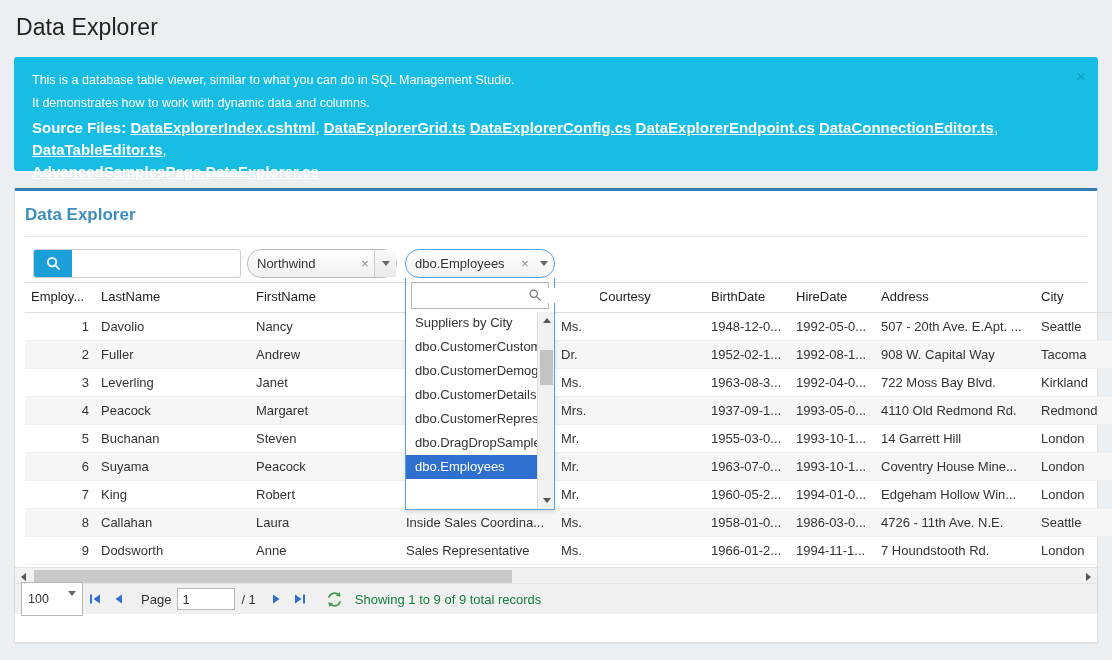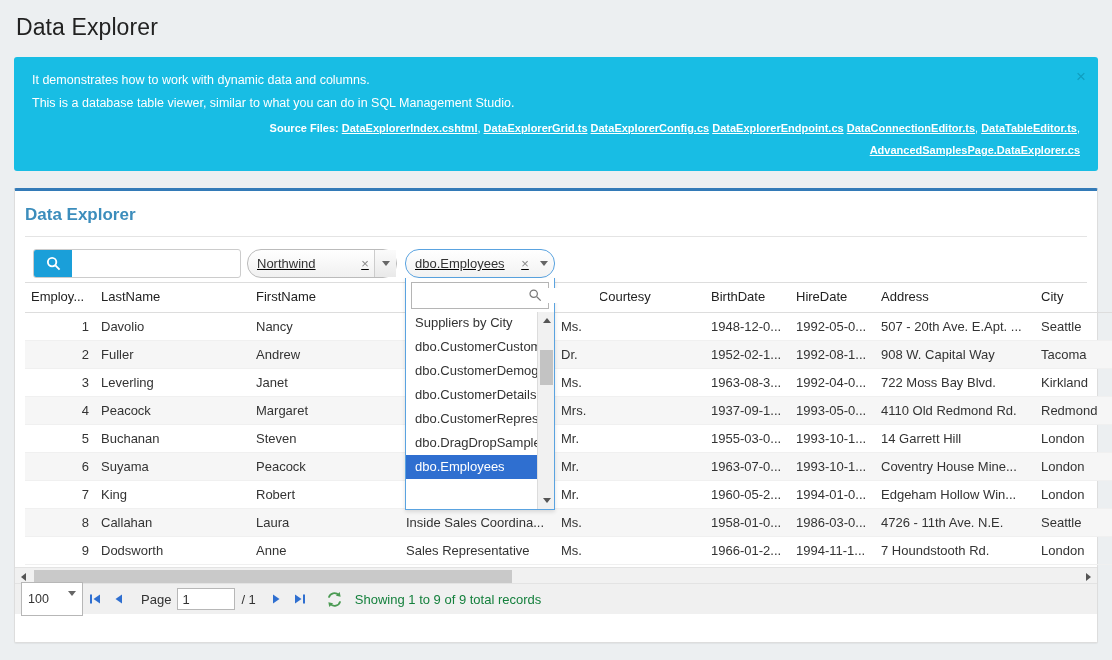--- a/index.html
+++ b/index.html
@@ -38,22 +38,21 @@
     position: absolute;
     right: 12px; top: 11px;
     font-size: 17px;
     line-height: 17px;
     color: #0d94b4;
     opacity: .75;
     cursor: pointer;
     font-family: "Liberation Sans", sans-serif;
   }
   .src-row {
-    text-align: right;
-    font-size: 11px;
+    font-size: 15px;
     line-height: 22px;
     padding-top: 2px;
   }
   .src-label { font-weight: bold; }
   .src-link {
     color: #ffffff;
     font-weight: bold;
     text-decoration: underline;
     cursor: pointer;
   }
@@ -111,21 +110,20 @@
 
   .combo {
     position: absolute;
     top: 12px;
     height: 29px;
     border: 1px solid #bbb;
     border-radius: 14px;
     background: linear-gradient(#ffffff, #f0f0f0);
     display: flex; align-items: center;
     cursor: pointer;
-    text-decoration: underline;
   }
   .combo-db { left: 222px; width: 150px; }
   .combo-tbl {
     left: 380px; width: 150px;
     border: 1px solid #5aa3e0;
     background: linear-gradient(#ffffff, #f2f2f2);
     z-index: 40;
   }
   .combo-text {
     flex: 1;
@@ -323,22 +321,22 @@
   .refresh { margin-left: 14px; cursor: pointer; display:flex; align-items:center;}
   .showing { margin-left: 12px; color: #15803d; }
 </style>
 </head>
 <body>
 
 <div class="page-title">Data Explorer</div>
 
 <div class="banner">
   <div class="banner-close">×</div>
+  <div class="banner-line">This is a database table viewer, similar to what you can do in SQL Management Studio.</div>
   <div class="banner-line">It demonstrates how to work with dynamic data and columns.</div>
-  <div class="banner-line">This is a database table viewer, similar to what you can do in SQL Management Studio.</div>
   <div class="src-row">
     <span class="src-label">Source Files:</span>
     <span class="src-link">DataExplorerIndex.cshtml</span><span>,</span>
     <span class="src-link">DataExplorerGrid.ts</span>
     <span class="src-link">DataExplorerConfig.cs</span>
     <span class="src-link">DataExplorerEndpoint.cs</span>
     <span class="src-link">DataConnectionEditor.ts</span><span>,</span>
     <span class="src-link">DataTableEditor.ts</span><span>,</span>
     <br>
     <span class="src-link">AdvancedSamplesPage.DataExplorer.cs</span>

